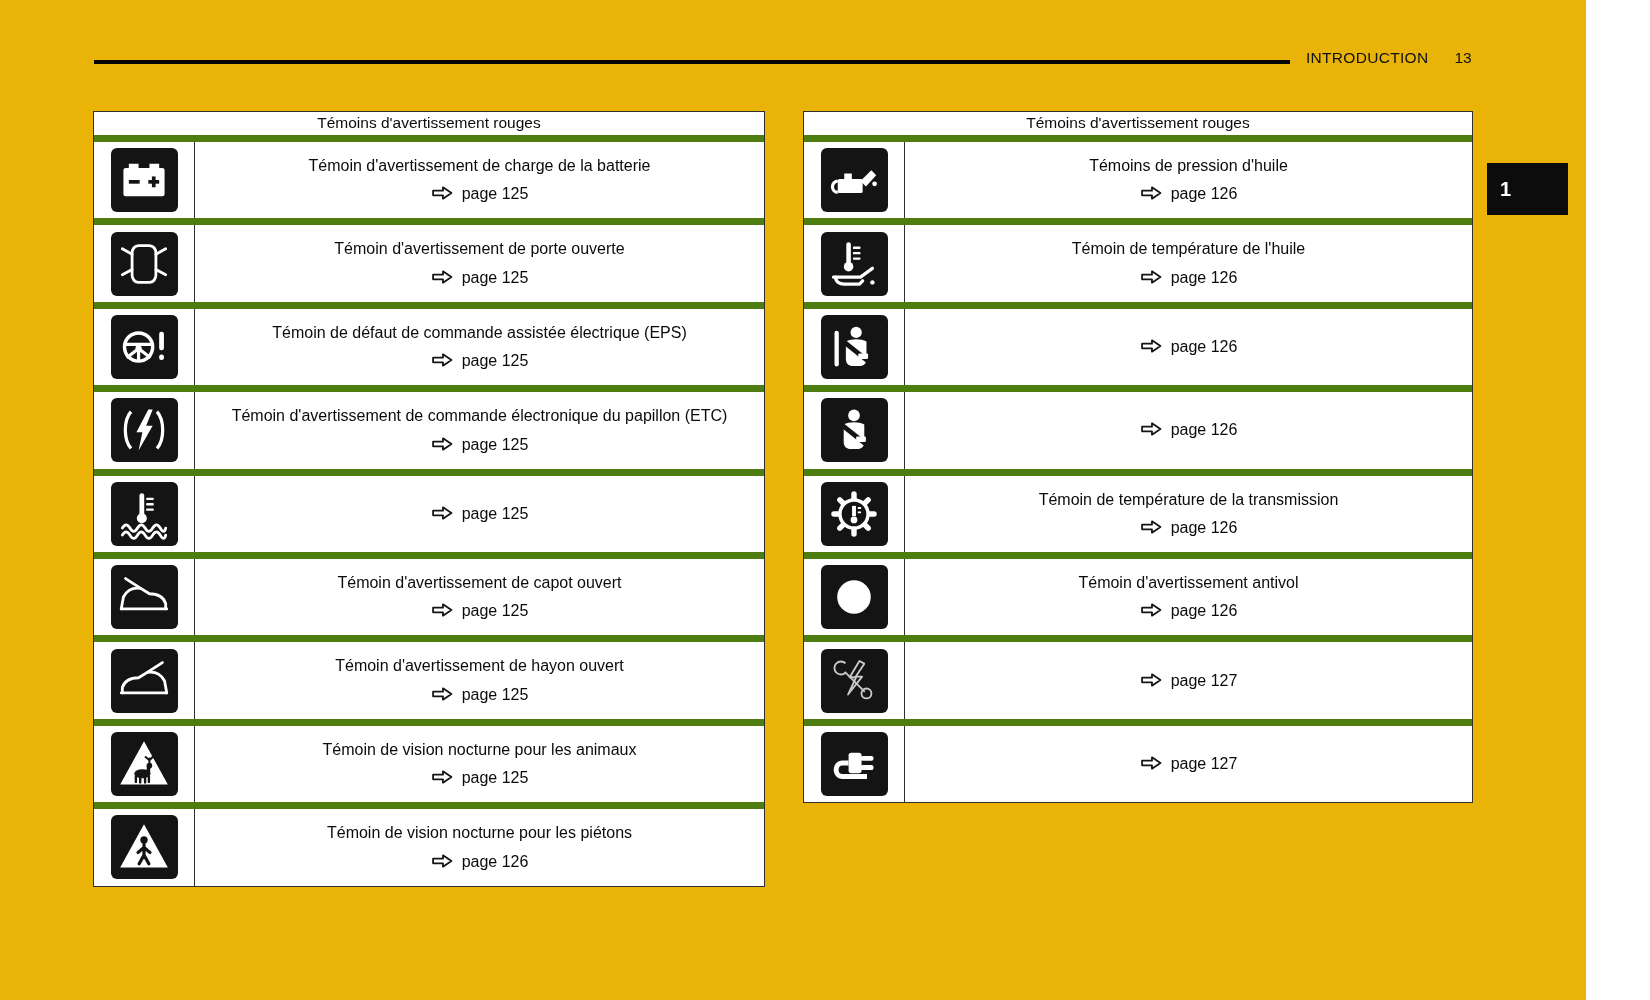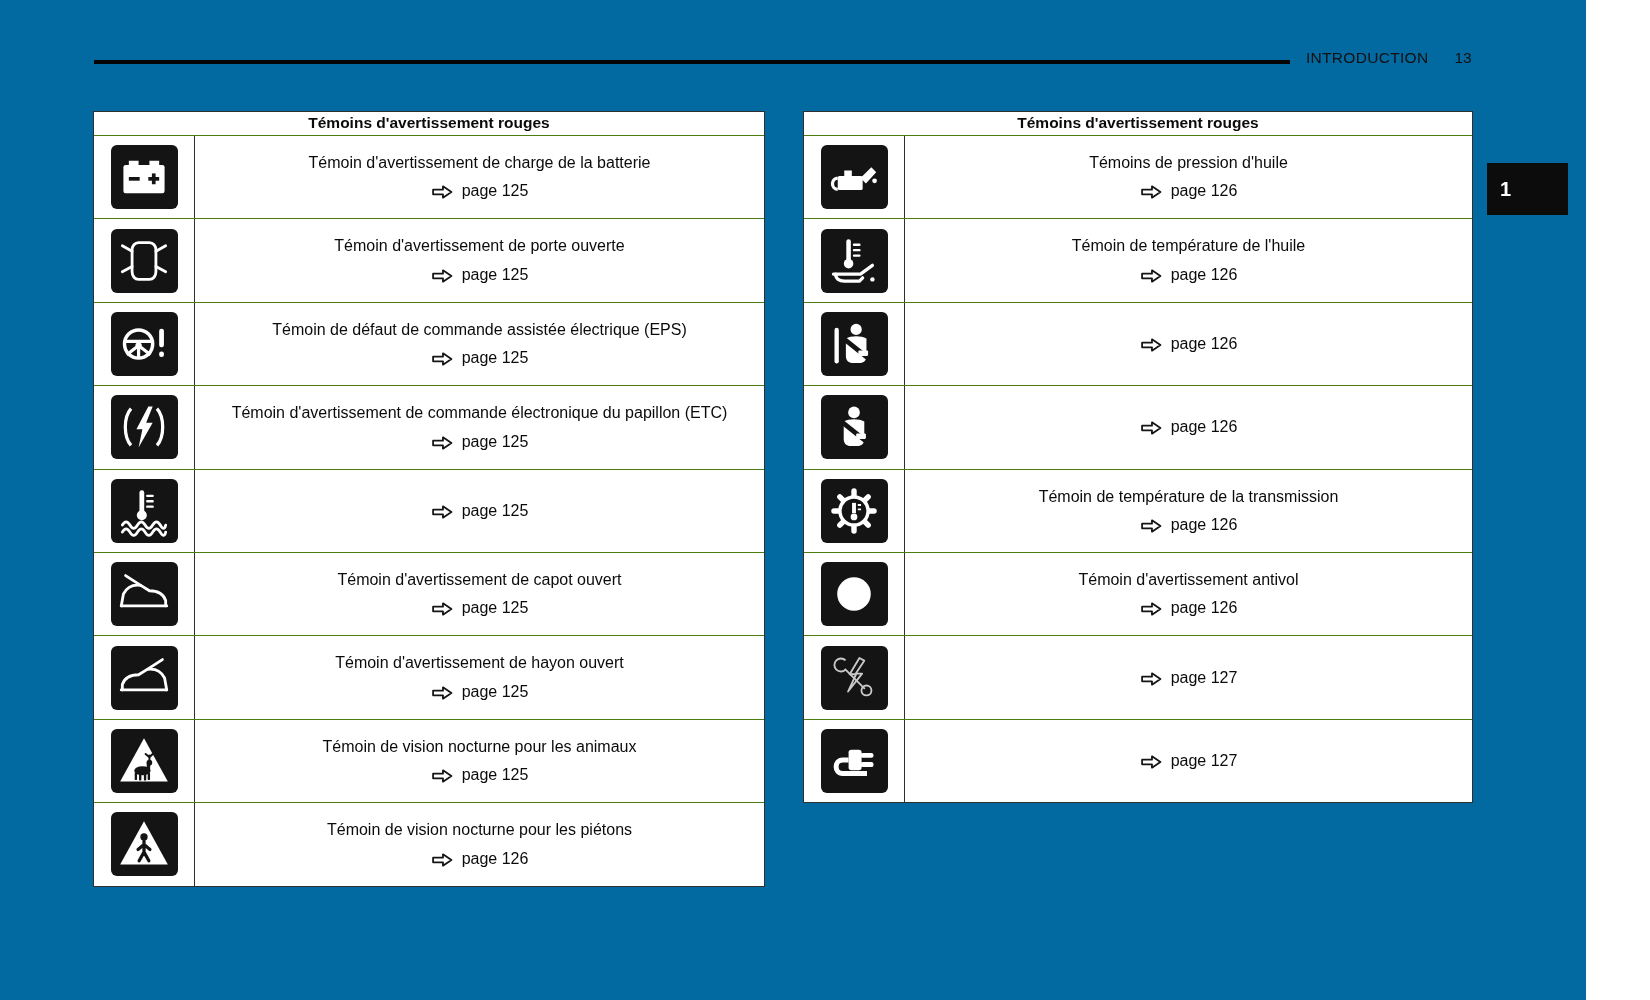--- a/index.html
+++ b/index.html
@@ -1,43 +1,43 @@
 <!DOCTYPE html>
 <html><head>
 <meta charset="utf-8">
 <style>
   * { box-sizing: border-box; margin: 0; padding: 0; }
   html, body { background: #ffffff; }
   body { font-family: "Liberation Sans", sans-serif; color: #111; }
-  .page { position: relative; width: 1586px; height: 1000px; background: #0369a1; overflow: hidden; }
+  .page { position: relative; width: 1586px; height: 1000px; background: #eab308; overflow: hidden; }
 
   
   .top-rule { position: absolute; left: 94px; top: 60px; width: 1196px; height: 4px; background: #050505; }
   .header-right { position: absolute; left: 1306px; top: 49px; display: flex; align-items: baseline; gap: 26px; font-size: 15.5px; }
   .section-label { letter-spacing: 0.3px; font-weight: 500; }
   .page-num { font-weight: 400; }
 
   
   .chapter-tab { position: absolute; left: 1487px; top: 163px; width: 81px; height: 52px; background: #0c0c0c; color: #fff; display: flex; align-items: center; padding-left: 13px; font-size: 20px; font-weight: 700; }
 
   
   .warn-table { position: absolute; top: 111px; border: 1px solid #2f2f2f; background: #fff; }
   #table-left  { left: 93px;  width: 672px; }
   #table-right { left: 803px; width: 670px; }
 
-  .table-title { height: 23px; line-height: 22px; text-align: center; font-weight: 700; font-size: 15.5px; color: #0b0b0b; }
-
-  .row { display: flex; height: 83.4px; border-top: 1px solid #4d7c0f; }
+  .table-title { height: 23px; line-height: 22px; text-align: center; font-weight: 400; font-size: 15.5px; color: #0b0b0b; }
+
+  .row { display: flex; height: 83.4px; border-top: 7px solid #4d7c0f; }
   .icon-cell { width: 101px; border-right: 1px solid #2f2f2f; display: flex; align-items: center; justify-content: center; }
   .icon-box { width: 67px; height: 64px; background: #141414; border-radius: 6px; display: flex; align-items: center; justify-content: center; }
   .icon-box svg { width: 52px; height: 52px; display: block; }
 
   .content-cell { flex: 1; display: flex; flex-direction: column; align-items: center; justify-content: center; gap: 10px; padding: 0 6px; }
   .row-label { font-size: 16px; color: #0b0b0b; text-align: center; line-height: 1.15; }
-  .page-ref { display: flex; align-items: flex-end; gap: 8px; font-size: 16px; color: #0b0b0b; cursor: pointer; }
+  .page-ref { display: flex; align-items: flex-start; gap: 8px; font-size: 16px; color: #0b0b0b; cursor: pointer; }
   .page-ref .arrow svg { display: block; }
 </style>
 </head>
 <body>
 
 <div class="page">
 
   <div class="top-rule"></div>
 
   <div class="header-right">

